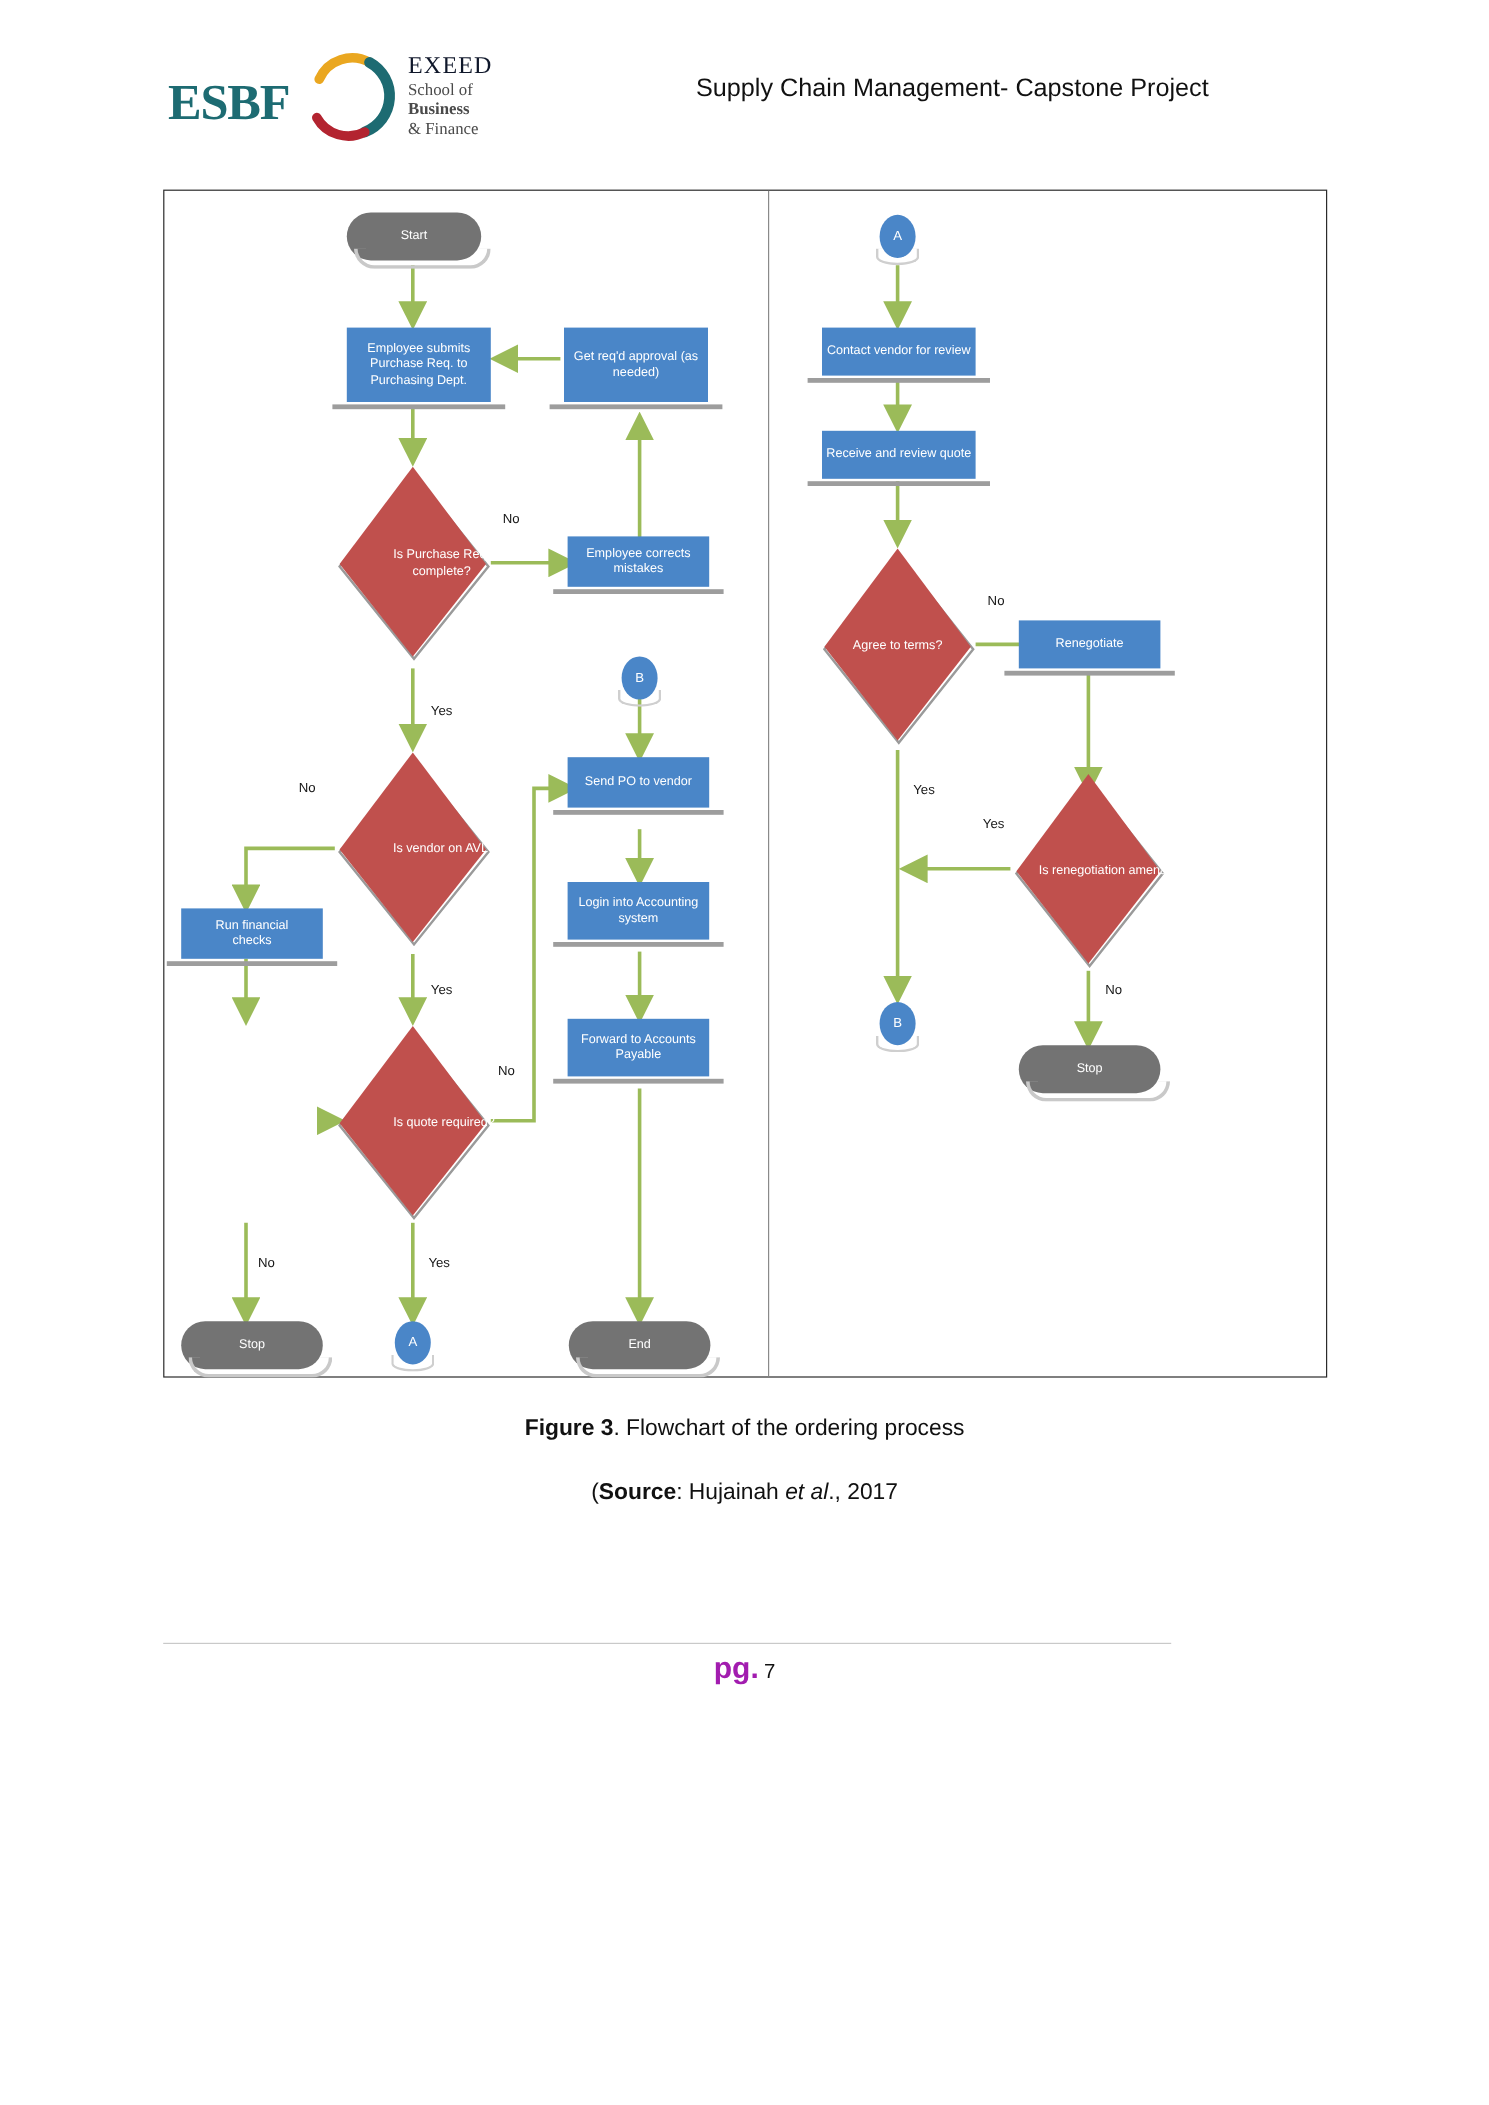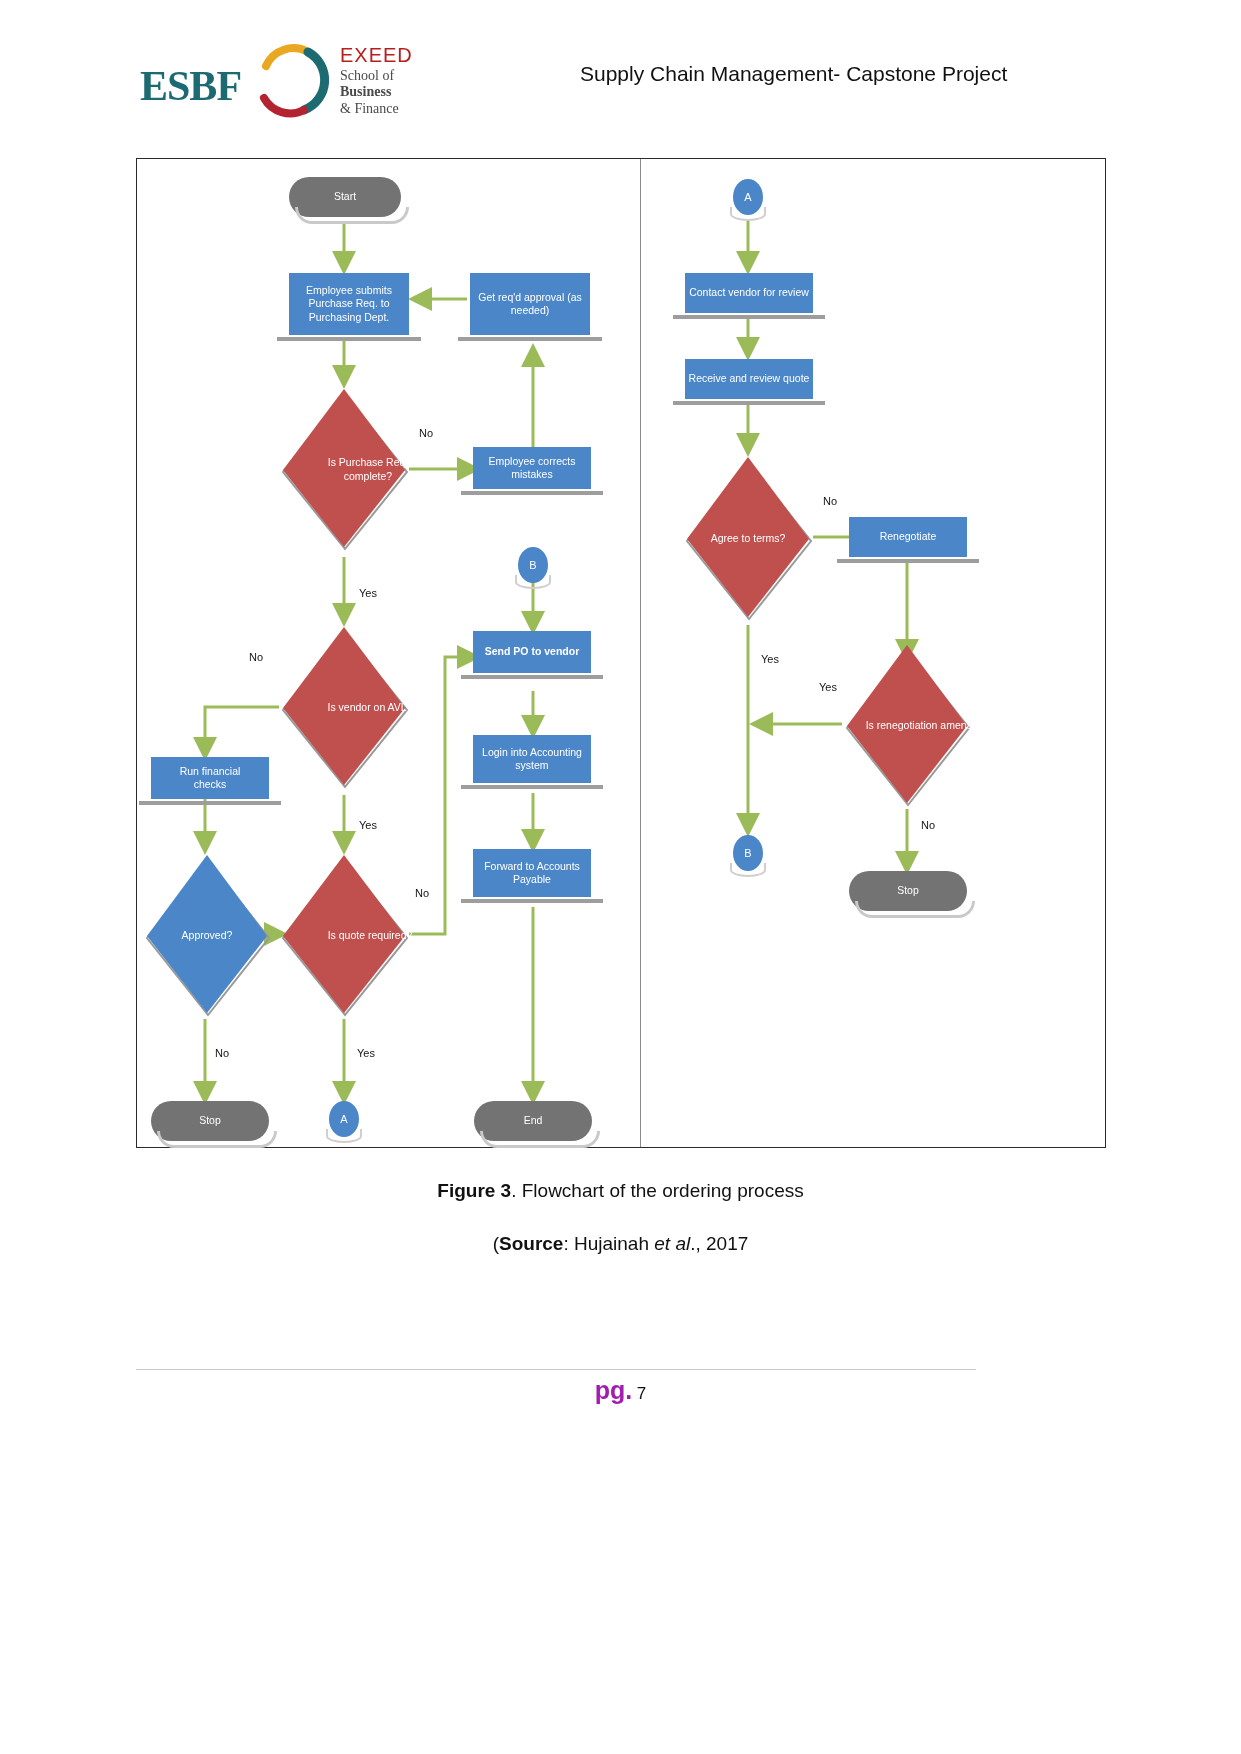--- a/index.html
+++ b/index.html
@@ -8,22 +8,22 @@
     font-family:"Liberation Sans", sans-serif;
     position:relative;overflow:hidden;
   }
   
   #header{position:absolute;left:0;top:0;width:1241px;height:150px;}
   .logo-wrap{position:absolute;left:140px;top:38px;width:200px;height:80px;}
   .logo-esbf{position:absolute;left:0;top:24px;font-size:42px;font-weight:bold;
     color:#1d6b72;letter-spacing:-1px;font-family:"Liberation Serif",serif;}
   .logo-ring{position:absolute;left:112px;top:2px;width:80px;height:80px;}
   .logo-text{position:absolute;left:200px;top:6px;line-height:1.18;}
-  .logo-exeed{font-size:20px;color:#b91c1c;letter-spacing:1px;
-     font-family:Liberation Sans, sans-serif;}
+  .logo-exeed{font-size:20px;color:#0f172a;letter-spacing:1px;
+     font-family:Liberation Serif, serif;}
   .logo-sub{font-size:14px;color:#4a4a4a;font-family:"Liberation Serif",serif;}
   #header-title{position:absolute;left:580px;top:62px;font-size:21px;color:#111;}
 
   
   #figure{
     position:absolute;left:136px;top:158px;width:970px;height:990px;
     border:1px solid #2b2b2b;background:#fff;box-sizing:border-box;
   }
   #divider{position:absolute;left:503px;top:0;width:1px;height:988px;background:#8a8a8a;}
 
@@ -197,35 +197,28 @@
     <div class="dlabel" style="padding:0 26px;">Is vendor on AVL?</div>
   </div>
 
   <div class="elabel" style="left:112px;top:492px;">No</div>
   <div class="elabel" style="left:222px;top:660px;">Yes</div>
 
   <div class="node proc" style="left:14px;top:598px;width:118px;height:42px;padding:15px;">
     <span>Run financial checks</span>
   </div>
 
-  <div class="node proc" style="left:336px;top:472px;width:118px;height:42px;padding:3px;font-weight:bold;">
+  <div class="node proc" style="left:336px;top:472px;width:118px;height:42px;padding:3px;">
     <span>Send PO to vendor</span>
   </div>
 
   <div class="node proc" style="left:336px;top:576px;width:118px;height:48px;padding:3px;text-align:center;">
     <span>Login into Accounting system</span>
   </div>
 
-  <div class="diamond" style="left:6px;top:694px;width:128px;height:166px;">
-    <svg class="dshape" viewBox="0 0 128 166">
-      <polygon points="65,8 126,85 65,162 4,85" fill="none" stroke="#9a9a9a" stroke-width="2"></polygon>
-      <polygon points="64,2 124,83 64,160 4,83" fill="#4a86c8"></polygon>
-    </svg>
-    <div class="dlabel">Approved?</div>
-  </div>
 
   <div class="diamond" style="left:142px;top:694px;width:130px;height:166px;">
     <svg class="dshape" viewBox="0 0 130 166">
       <polygon points="66,8 128,85 66,162 4,85" fill="none" stroke="#9a9a9a" stroke-width="2"></polygon>
       <polygon points="65,2 126,83 65,160 4,83" fill="#c0504d"></polygon>
     </svg>
     <div class="dlabel" style="padding:0 26px;">Is quote required?</div>
   </div>
 
   <div class="elabel" style="left:278px;top:728px;">No</div>

